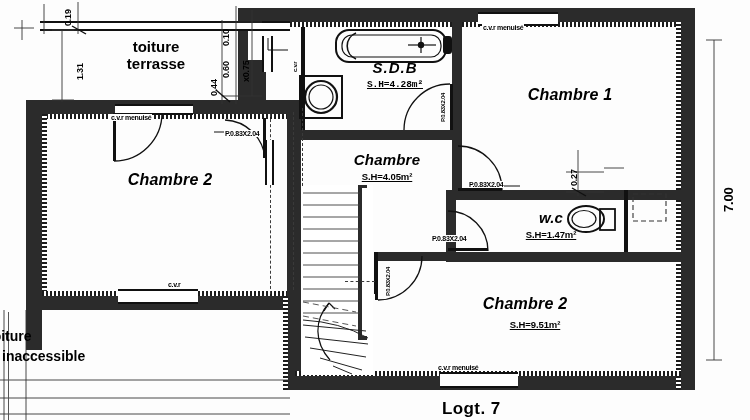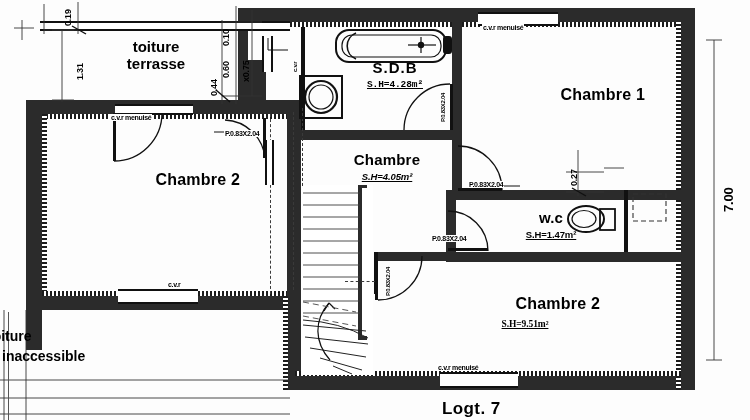--- a/index.html
+++ b/index.html
@@ -11,22 +11,22 @@
   .wall{position:absolute;background:#2b2b2b;}
   .wall-hatch{position:absolute;background:
       repeating-linear-gradient(90deg,#1c1c1c 0 2px,#ffffff 2px 4px);}
   .wall-hatch-v{position:absolute;background:
       repeating-linear-gradient(0deg,#1c1c1c 0 2px,#ffffff 2px 4px);}
   .wall-thin{position:absolute;background:#111;}
   .white{position:absolute;background:#ffffff;}
 
   .label{position:absolute;white-space:nowrap;line-height:1.05;}
   .room-name{font-size:15px;font-weight:700;letter-spacing:.2px;
-             text-align:center;}
-  .room-name.big{font-size:16px;text-align:right;}
+             text-align:center;font-style:italic;}
+  .room-name.big{font-size:16px;}
   .room-area{font-size:9.5px;font-weight:700;text-decoration:underline;
              text-align:center;letter-spacing:-.1px;}
   .tag{font-size:7px;font-weight:700;letter-spacing:-.3px;
        background:#fff;padding:0 1px;}
   .tag-v{font-size:6px;font-weight:700;letter-spacing:-.3px;
          transform-origin:0 0;transform:rotate(-90deg);}
   .dim{font-size:9px;font-weight:600;transform-origin:0 0;
        transform:rotate(-90deg);letter-spacing:-.2px;}
 
   .terrace-txt{font-size:15px;font-weight:700;text-align:center;
@@ -269,29 +269,29 @@
     <div>terrasse</div>
   </div>
 
   <div class="label room-name big" style="left:100px;top:172px;width:140px;">Chambre 2</div>
 
   <div class="label room-name" style="left:340px;top:60px;width:110px;
        letter-spacing:1px;">S.D.B</div>
   <div class="label room-area" style="left:340px;top:80px;width:110px;font-family:Liberation Mono, monospace;">S.H=4.28m²</div>
 
   <div class="label room-name" style="left:337px;top:152px;width:100px;">Chambre</div>
-  <div class="label room-area" style="left:337px;top:172px;width:100px;font-style:italic;">S.H=4.05m²</div>
+  <div class="label room-area" style="left:337px;top:172px;width:100px;">S.H=4.05m²</div>
 
   <div class="label room-name big" style="left:495px;top:87px;width:150px;">Chambre 1</div>
 
   <div class="label room-name" style="left:516px;top:210px;width:70px;">w.c</div>
   <div class="label room-area" style="left:505px;top:230px;width:92px;">S.H=1.47m²</div>
 
   <div class="label room-name big" style="left:450px;top:296px;width:150px;">Chambre 2</div>
-  <div class="label room-area" style="left:450px;top:320px;width:150px;font-family:Liberation Serif, serif;">S.H=9.51m²</div>
+  <div class="label room-area" style="left:460px;top:320px;width:150px;">S.H=9.51m²</div>
 
   <div class="label roof-txt" style="left:-12px;top:326px;width:230px;">
     <div>toiture</div>
     <div style="padding-left:14px;">inaccessible</div>
   </div>
 
   <div class="label footer-txt" style="left:442px;top:400px;">Logt. 7</div>
 
   <div class="label tag" style="left:110px;top:114px;">c.v.r menuisé</div>
 

